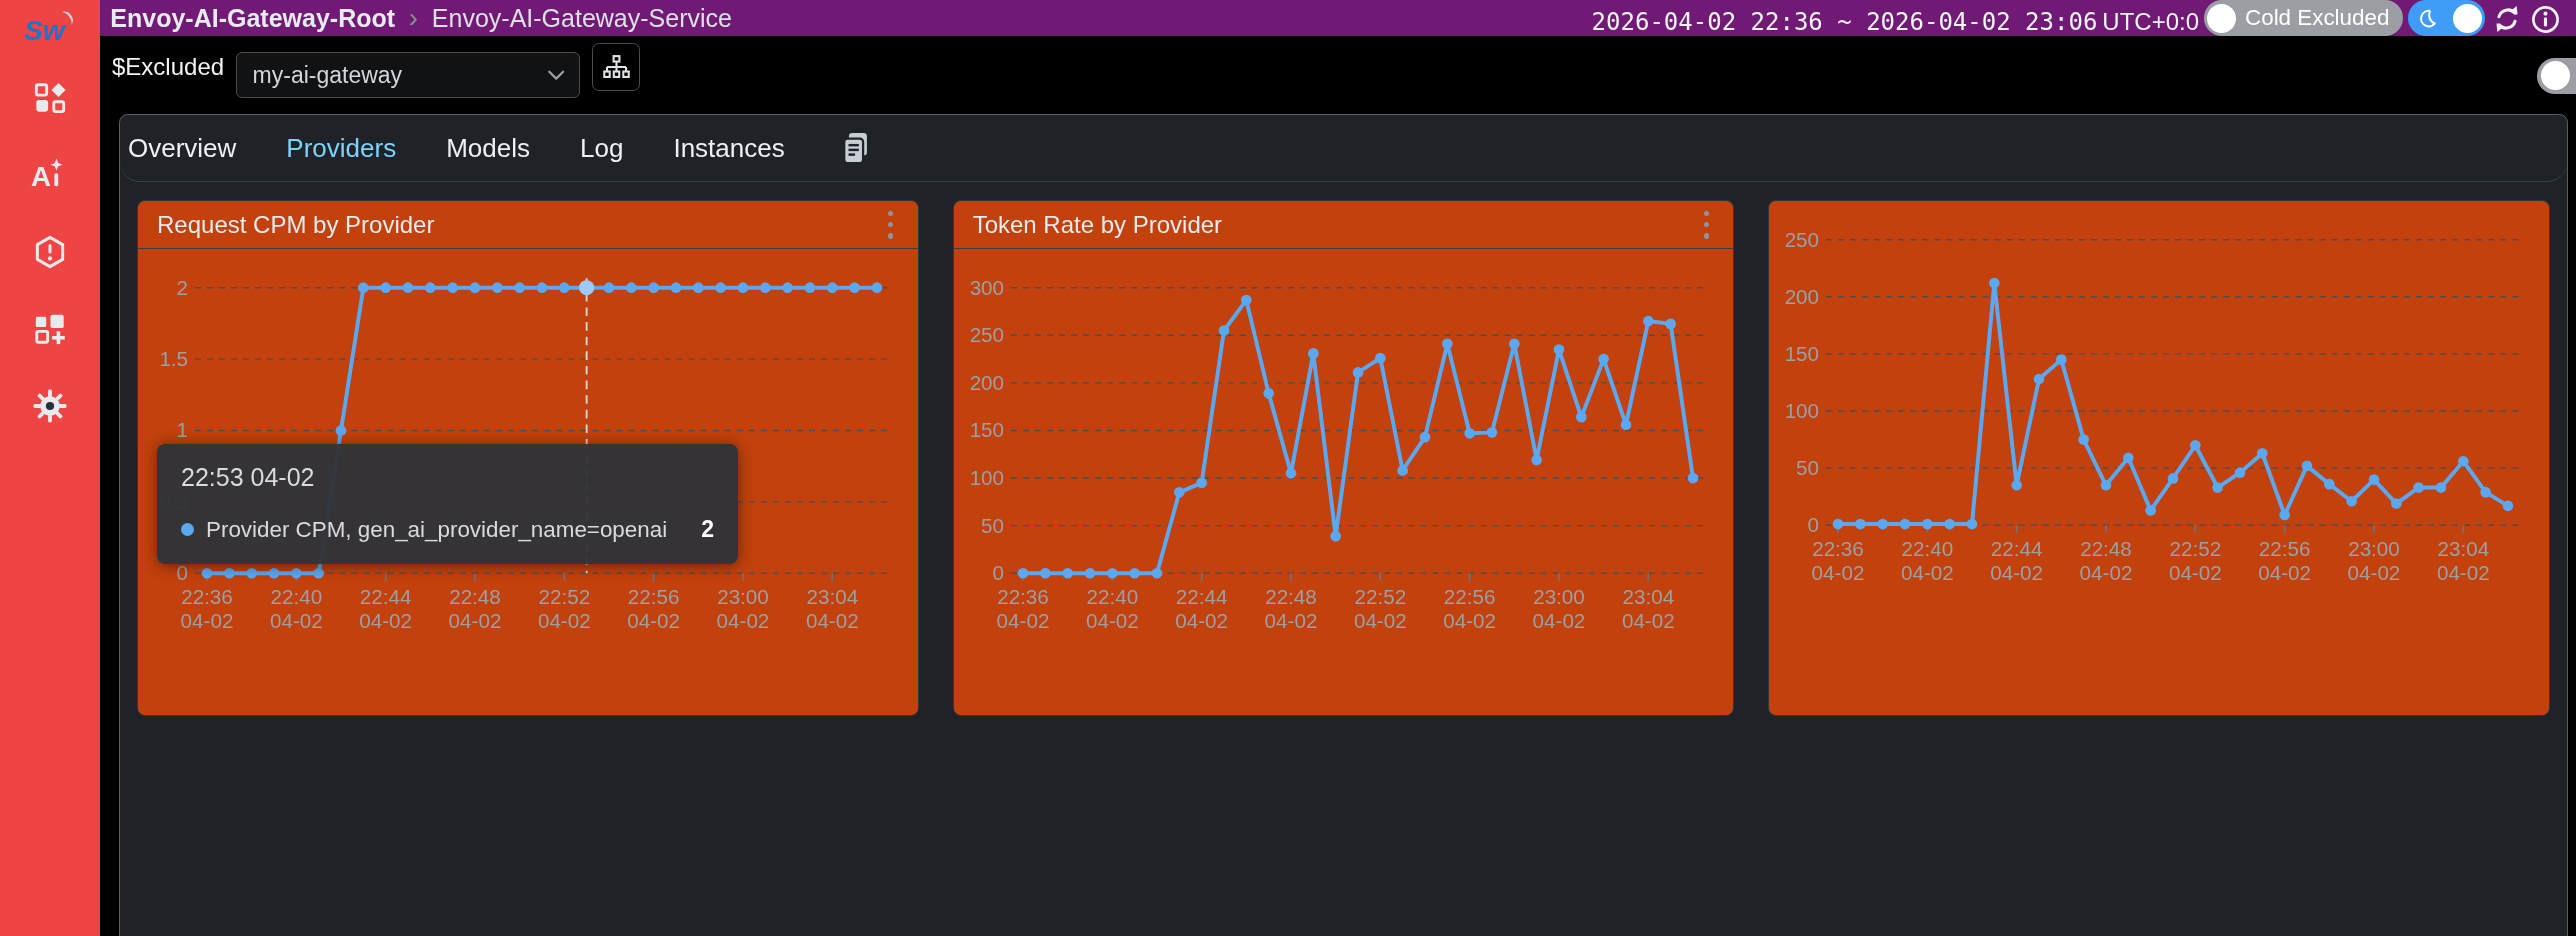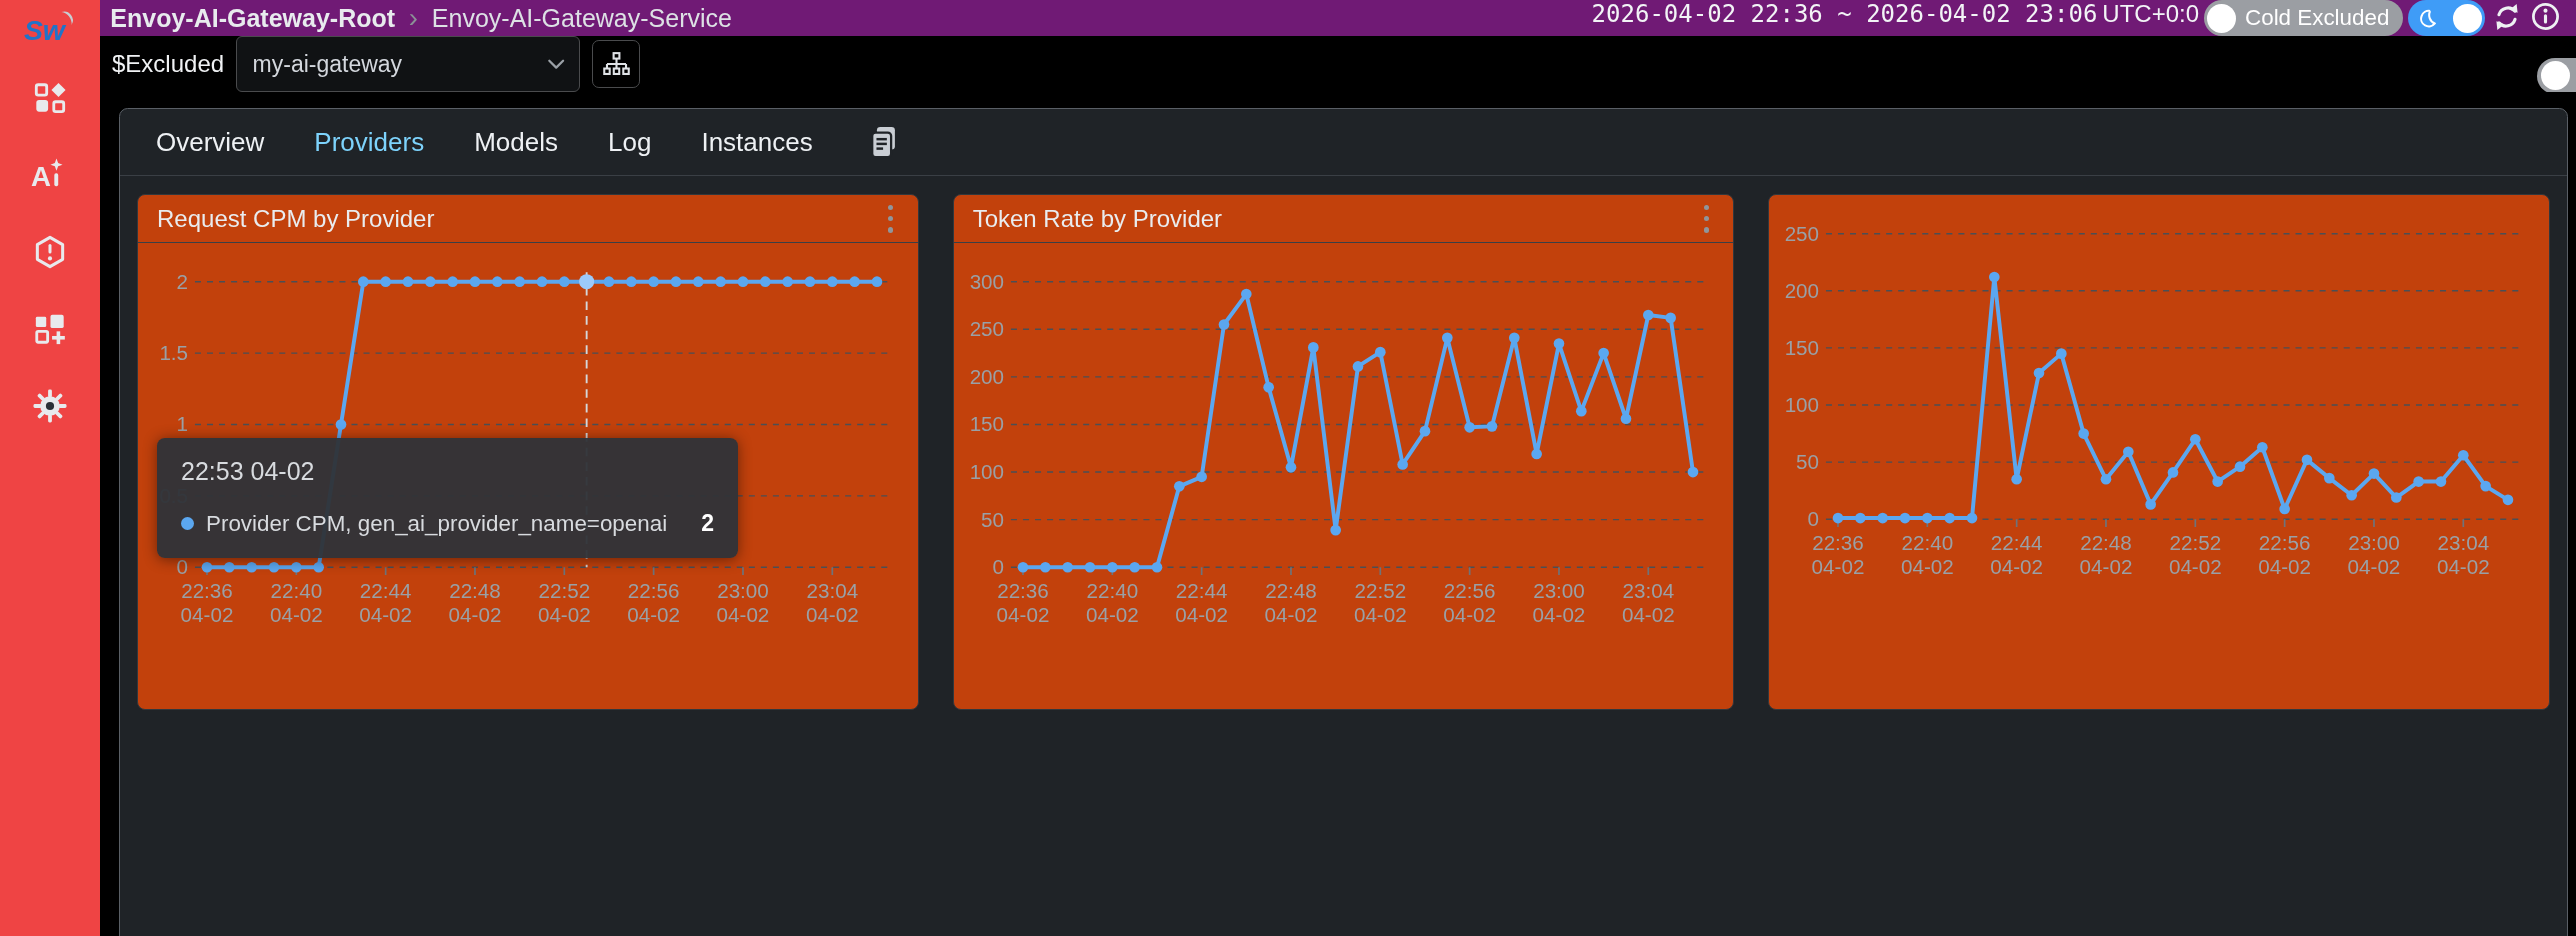--- a/index.html
+++ b/index.html
@@ -15,45 +15,45 @@
   .nav-item { width:38px; height:34px; display:flex; align-items:center; justify-content:center; cursor:pointer; }
 
   
   .main-col { flex:1; display:flex; flex-direction:column; min-width:0; }
 
   
   .header { height:62px; background:#701a75; display:flex; align-items:center; padding:0 13.8px 0 10.3px; }
   .crumb-root { font-size:25px; font-weight:bold; color:#e8ebee; }
   .crumb-sep { font-size:27.5px; color:#8b9096; margin:0 13.8px; line-height:1; }
   .crumb-cur { font-size:25px; color:#dde1e5; }
-  .header-right { margin-left:auto; display:flex; align-items:flex-start; gap:5px; }
+  .header-right { margin-left:auto; display:flex; align-items:flex-end; gap:5px; }
   .time-range { font-family:"DejaVu Sans Mono", monospace; font-size:24px; color:#f2f4f6; }
   .utc { font-size:24px; color:#f2f4f6; }
   .pill { height:36px; border-radius:18px; background:#9b9ea3; display:flex; align-items:center; cursor:pointer; }
   .knob { width:29px; height:29px; border-radius:50%; background:#fff; margin:0 3.4px; flex-shrink:0; }
   .pill-label { color:#fff; font-size:22.4px; padding:0 13.8px 0 5.2px; white-space:nowrap; }
   .moon-toggle { width:77px; height:36px; border-radius:18px; background:#3f9cf7; display:flex;
                  align-items:center; justify-content:space-between; padding-left:7.7px; cursor:pointer; }
   .icon-btn { display:flex; align-items:center; justify-content:center; cursor:pointer; }
 
   
   .svc-row { height:79px; background:#000; display:flex; align-items:center; padding-left:12px; position:relative; }
   .svc-label { font-size:24px; color:#f0f2f4; margin-right:12px; }
-  .svc-select { width:344px; height:56px; border:1.7px solid #4a4b4d; border-radius:6px; background:#101214;
-                display:flex; align-items:center; padding:0 12px 0 15.5px; cursor:pointer; }
+  .svc-select { width:344px; height:46px; border:1.7px solid #4a4b4d; border-radius:6px; background:#101214;
+                display:flex; align-items:center; padding:0 12px 0 15.5px; cursor:pointer;margin-top:16px; }
   .svc-select-value { font-size:23px; color:#d3d7dd; flex:1; }
   .topo-btn { width:48px; height:48px; margin-left:12px; border:1.7px solid #4a4b4d; border-radius:6.9px;
               display:flex; align-items:center; justify-content:center; cursor:pointer; }
   .view-toggle { position:absolute; right:-31px; top:21.5px; }
 
   
   .content { flex:1; background:#000; padding:16.3px 0 0 19px; position:relative; }
   .panel { width:2449px; height:843px; background:#1f2327; border:1.7px solid #5a5f66; border-radius:8.6px; }
-  .tabs { height:67px; display:flex; align-items:center; padding-left:36px; gap:50px;
-          border-bottom:1.7px solid #3a3f45; }
+  .tabs { height:67px; display:flex; align-items:center; padding-left:8px; gap:50px;
+          border-bottom:1.7px solid #3a3f45;border-radius:20px; }
   .tab { font-size:26px; color:#eef1f4; cursor:pointer; }
   .tab.active { color:#7dd3fc; }
   .tab-tool { margin-left:5.2px; cursor:pointer; display:flex; align-items:center; }
 
   
   .cards { display:grid; grid-template-columns:1fr 1fr 1fr; gap:34px; padding:18px 17px 0 17px; }
   .card { height:516px; background:#c2410c; border:1.7px solid #32373c; border-radius:8px; position:relative; }
   .card-head { height:48px; display:flex; align-items:center; padding:0 19px; border-bottom:1.7px solid #3a3f45; }
   .card-title { font-size:24px; color:#e9ecef; }
   .kebab { margin-left:auto; display:flex; flex-direction:column; gap:6px; padding:5.2px; cursor:pointer; }

